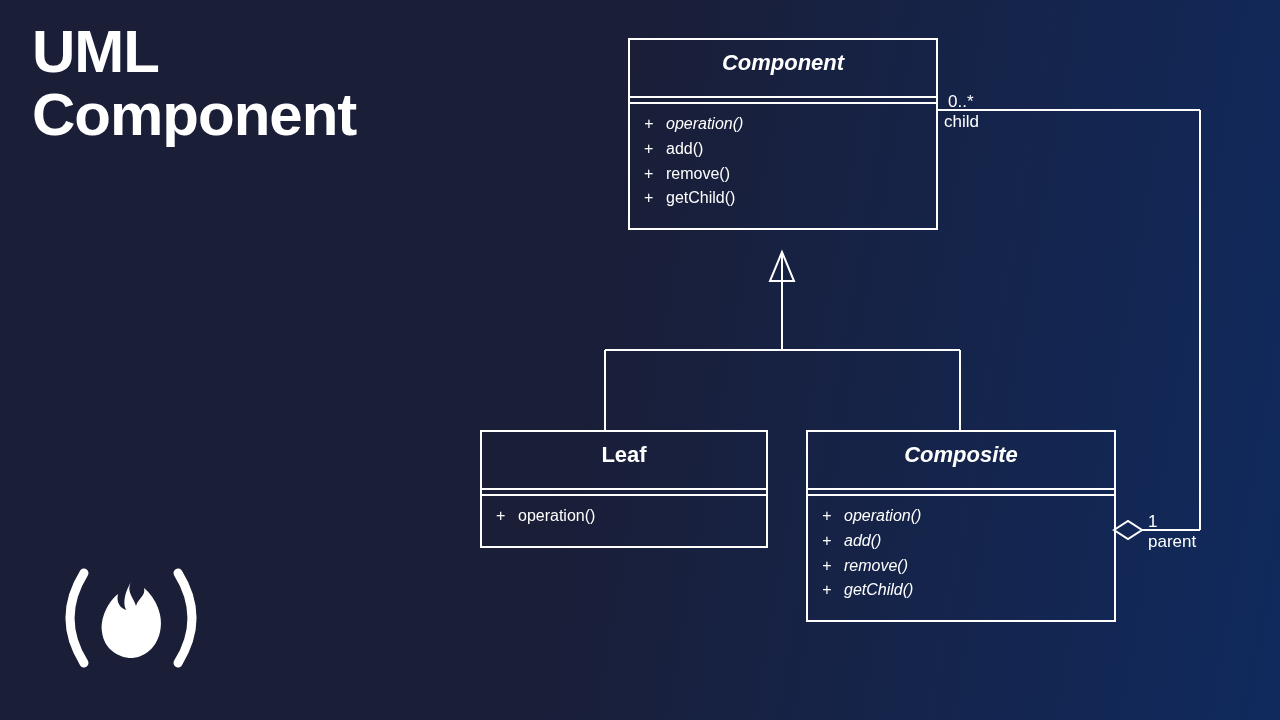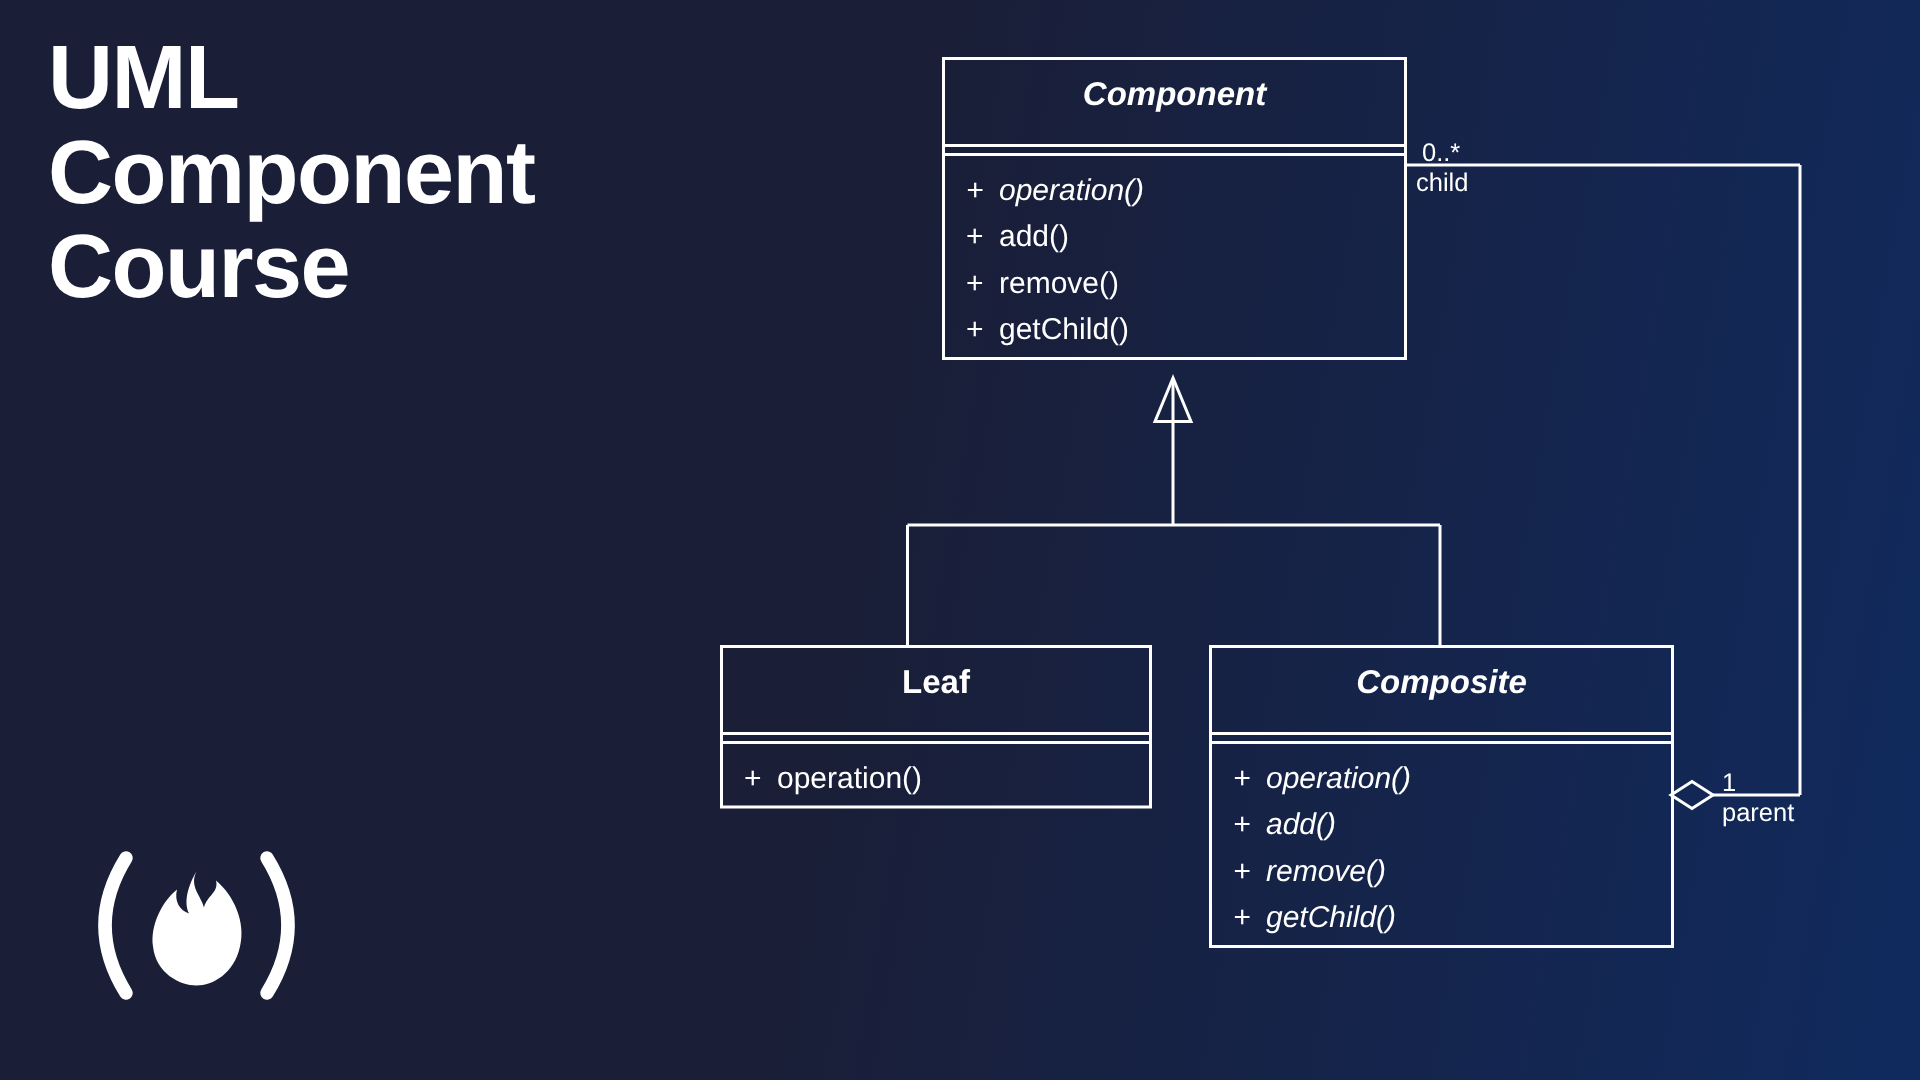--- a/index.html
+++ b/index.html
@@ -42,42 +42,41 @@
     padding: 10px 0 20px;
     font-size: 22px;
     border-bottom: 2px solid #fff;
   }
   .uml-class .name.italic { font-style: italic; }
   .uml-class .sep {
     height: 6px;
     border-bottom: 2px solid #fff;
   }
   .uml-class .members {
-    padding: 8px 14px 2px;
-    font-size: 20px;
+    padding: 8px 14px 17px;
+    font-size: 16px;
     line-height: 1.55;
   }
   .uml-class .members .row span.plus {
     display: inline-block;
     width: 22px;
   }
   .uml-class .members .row.italic { font-style: italic; }
   .assoc-label {
     position: absolute;
     font-size: 17px;
     line-height: 1.2;
   }
 </style>
 </head>
 <body>
 
 <div class="title">
   <div>UML</div>
   <div>Component</div>
-  <div>Course</div>
 </div>
 
 <div class="logo">
   <svg width="170" height="120" viewBox="0 0 170 120">
     <path d="M 38 15 Q 10 60 38 105" stroke="#fff" stroke-width="9" fill="none" stroke-linecap="round"></path>
     <path d="M 132 15 Q 160 60 132 105" stroke="#fff" stroke-width="9" fill="none" stroke-linecap="round"></path>
     <path d="M 85 24
              C 80 34, 88 40, 90 48
              C 92 40, 100 38, 98 30
              C 110 40, 118 58, 114 74

